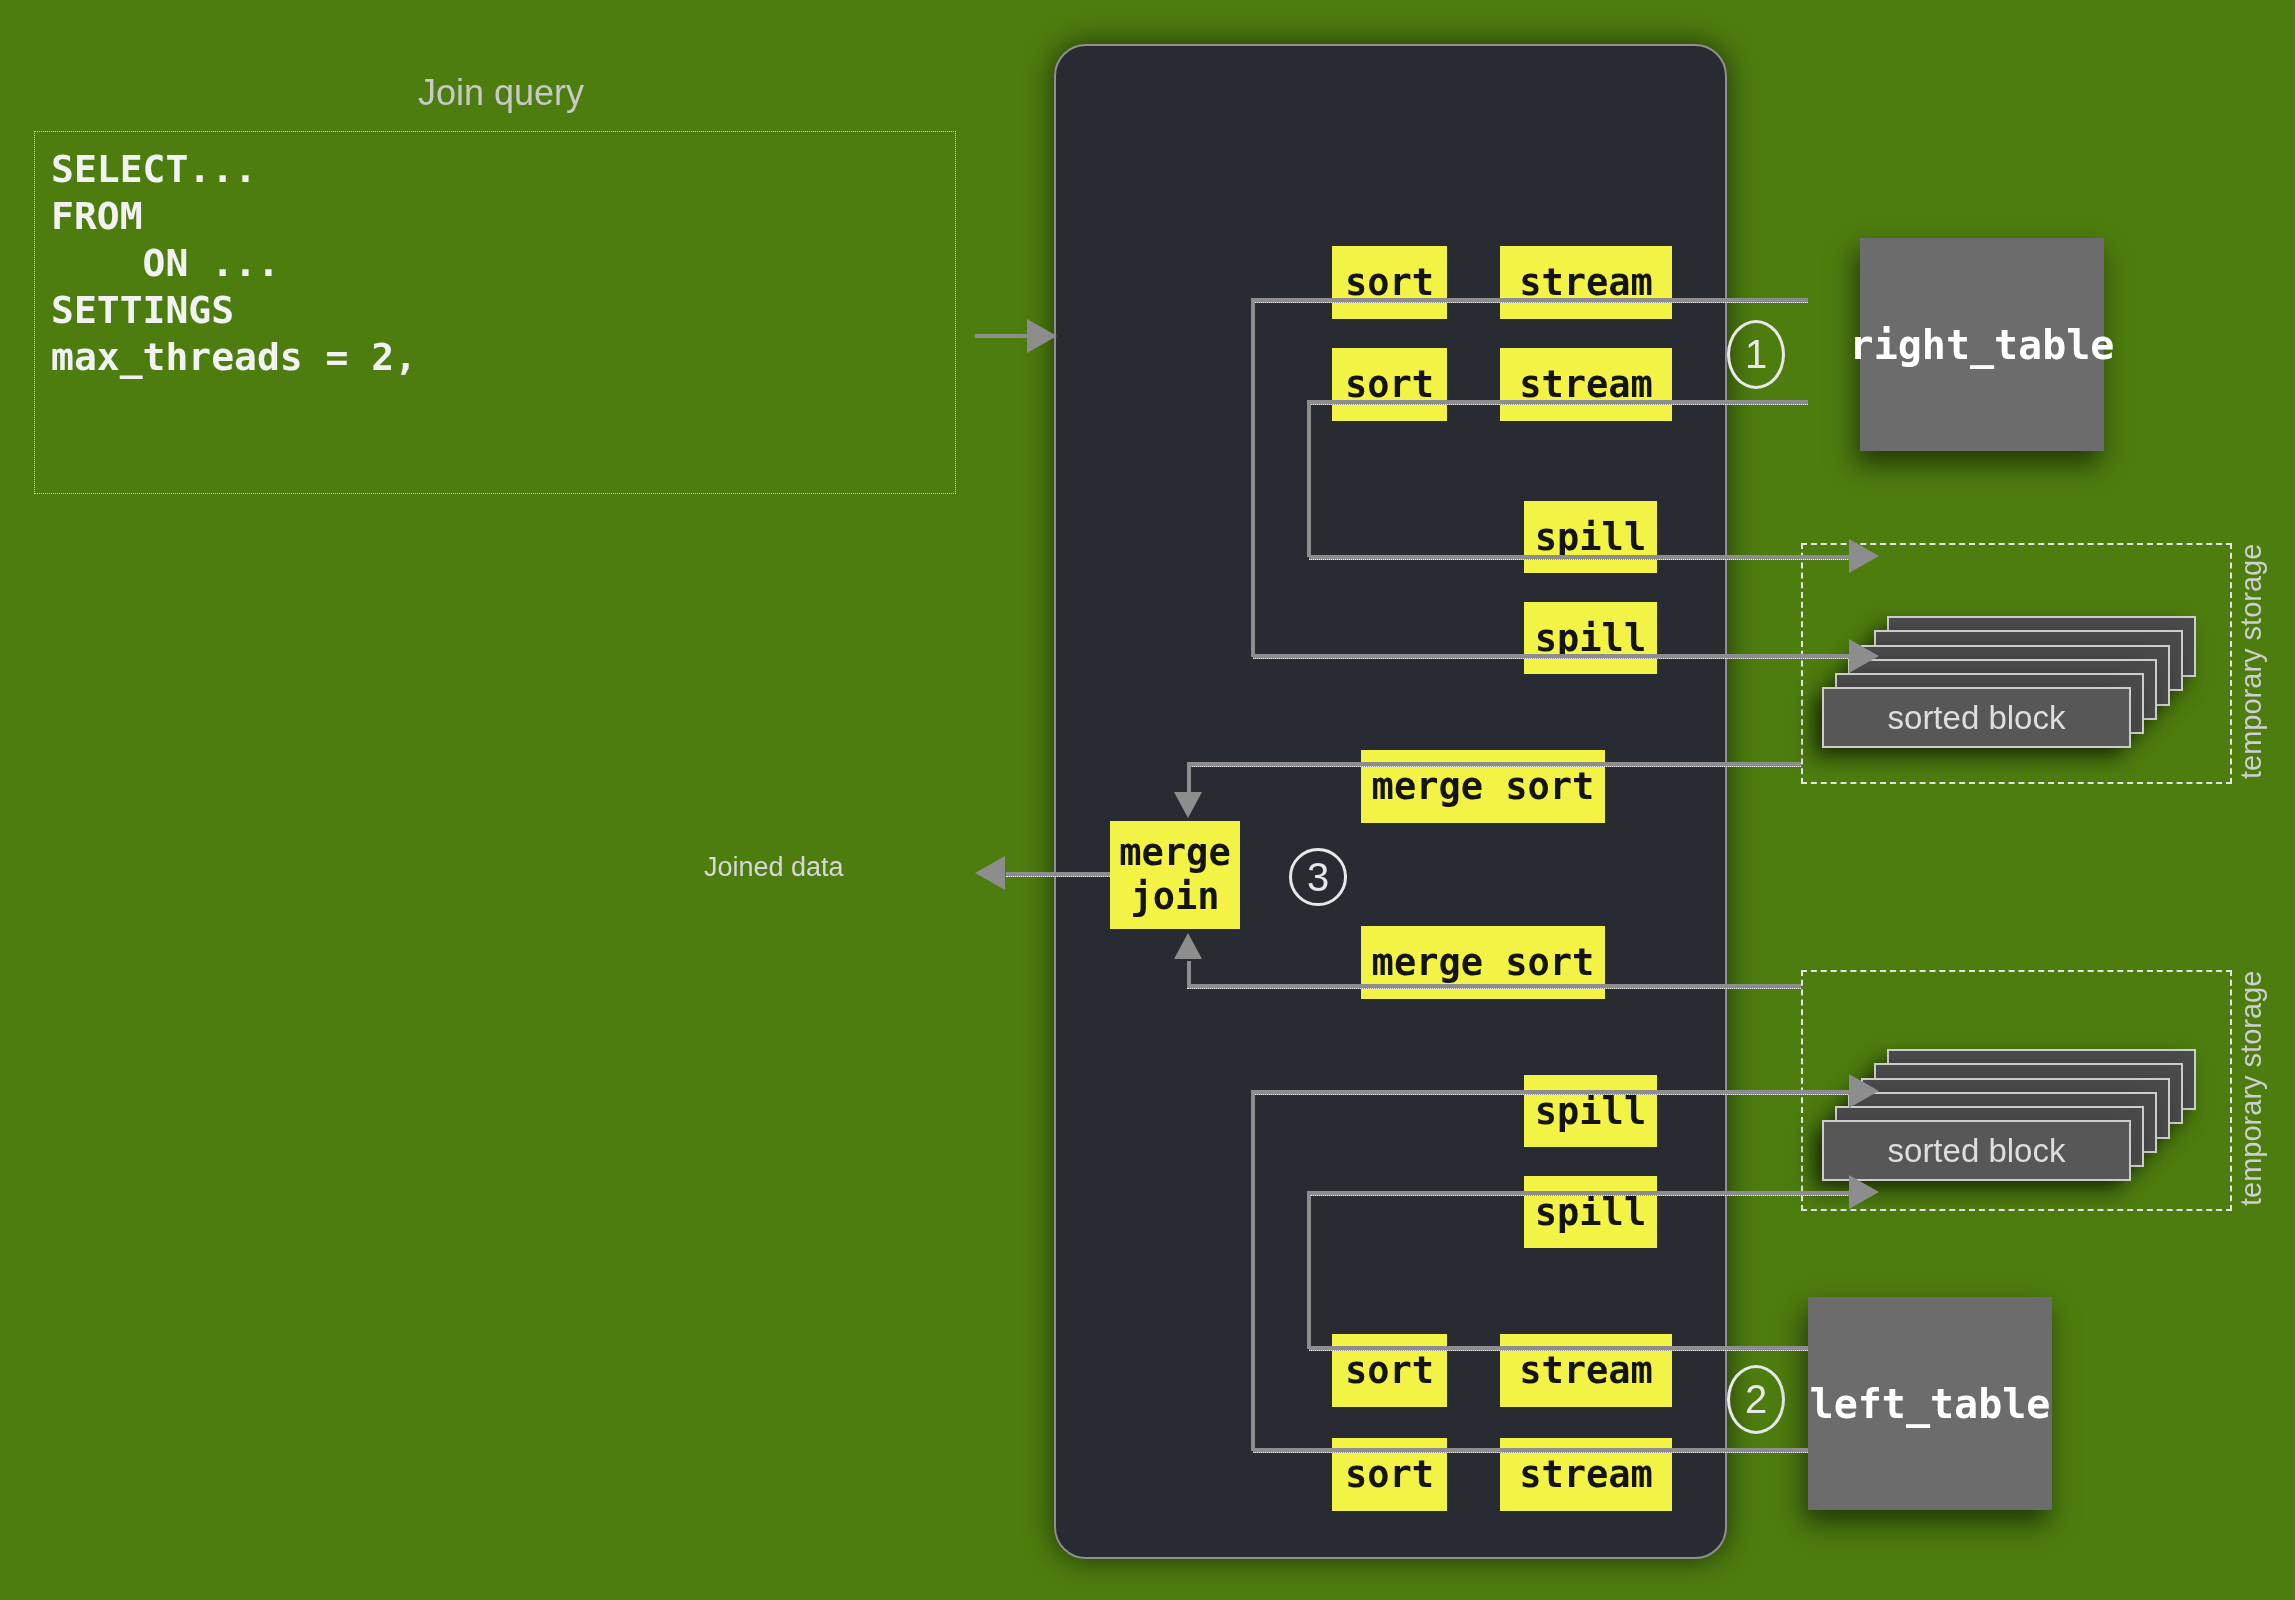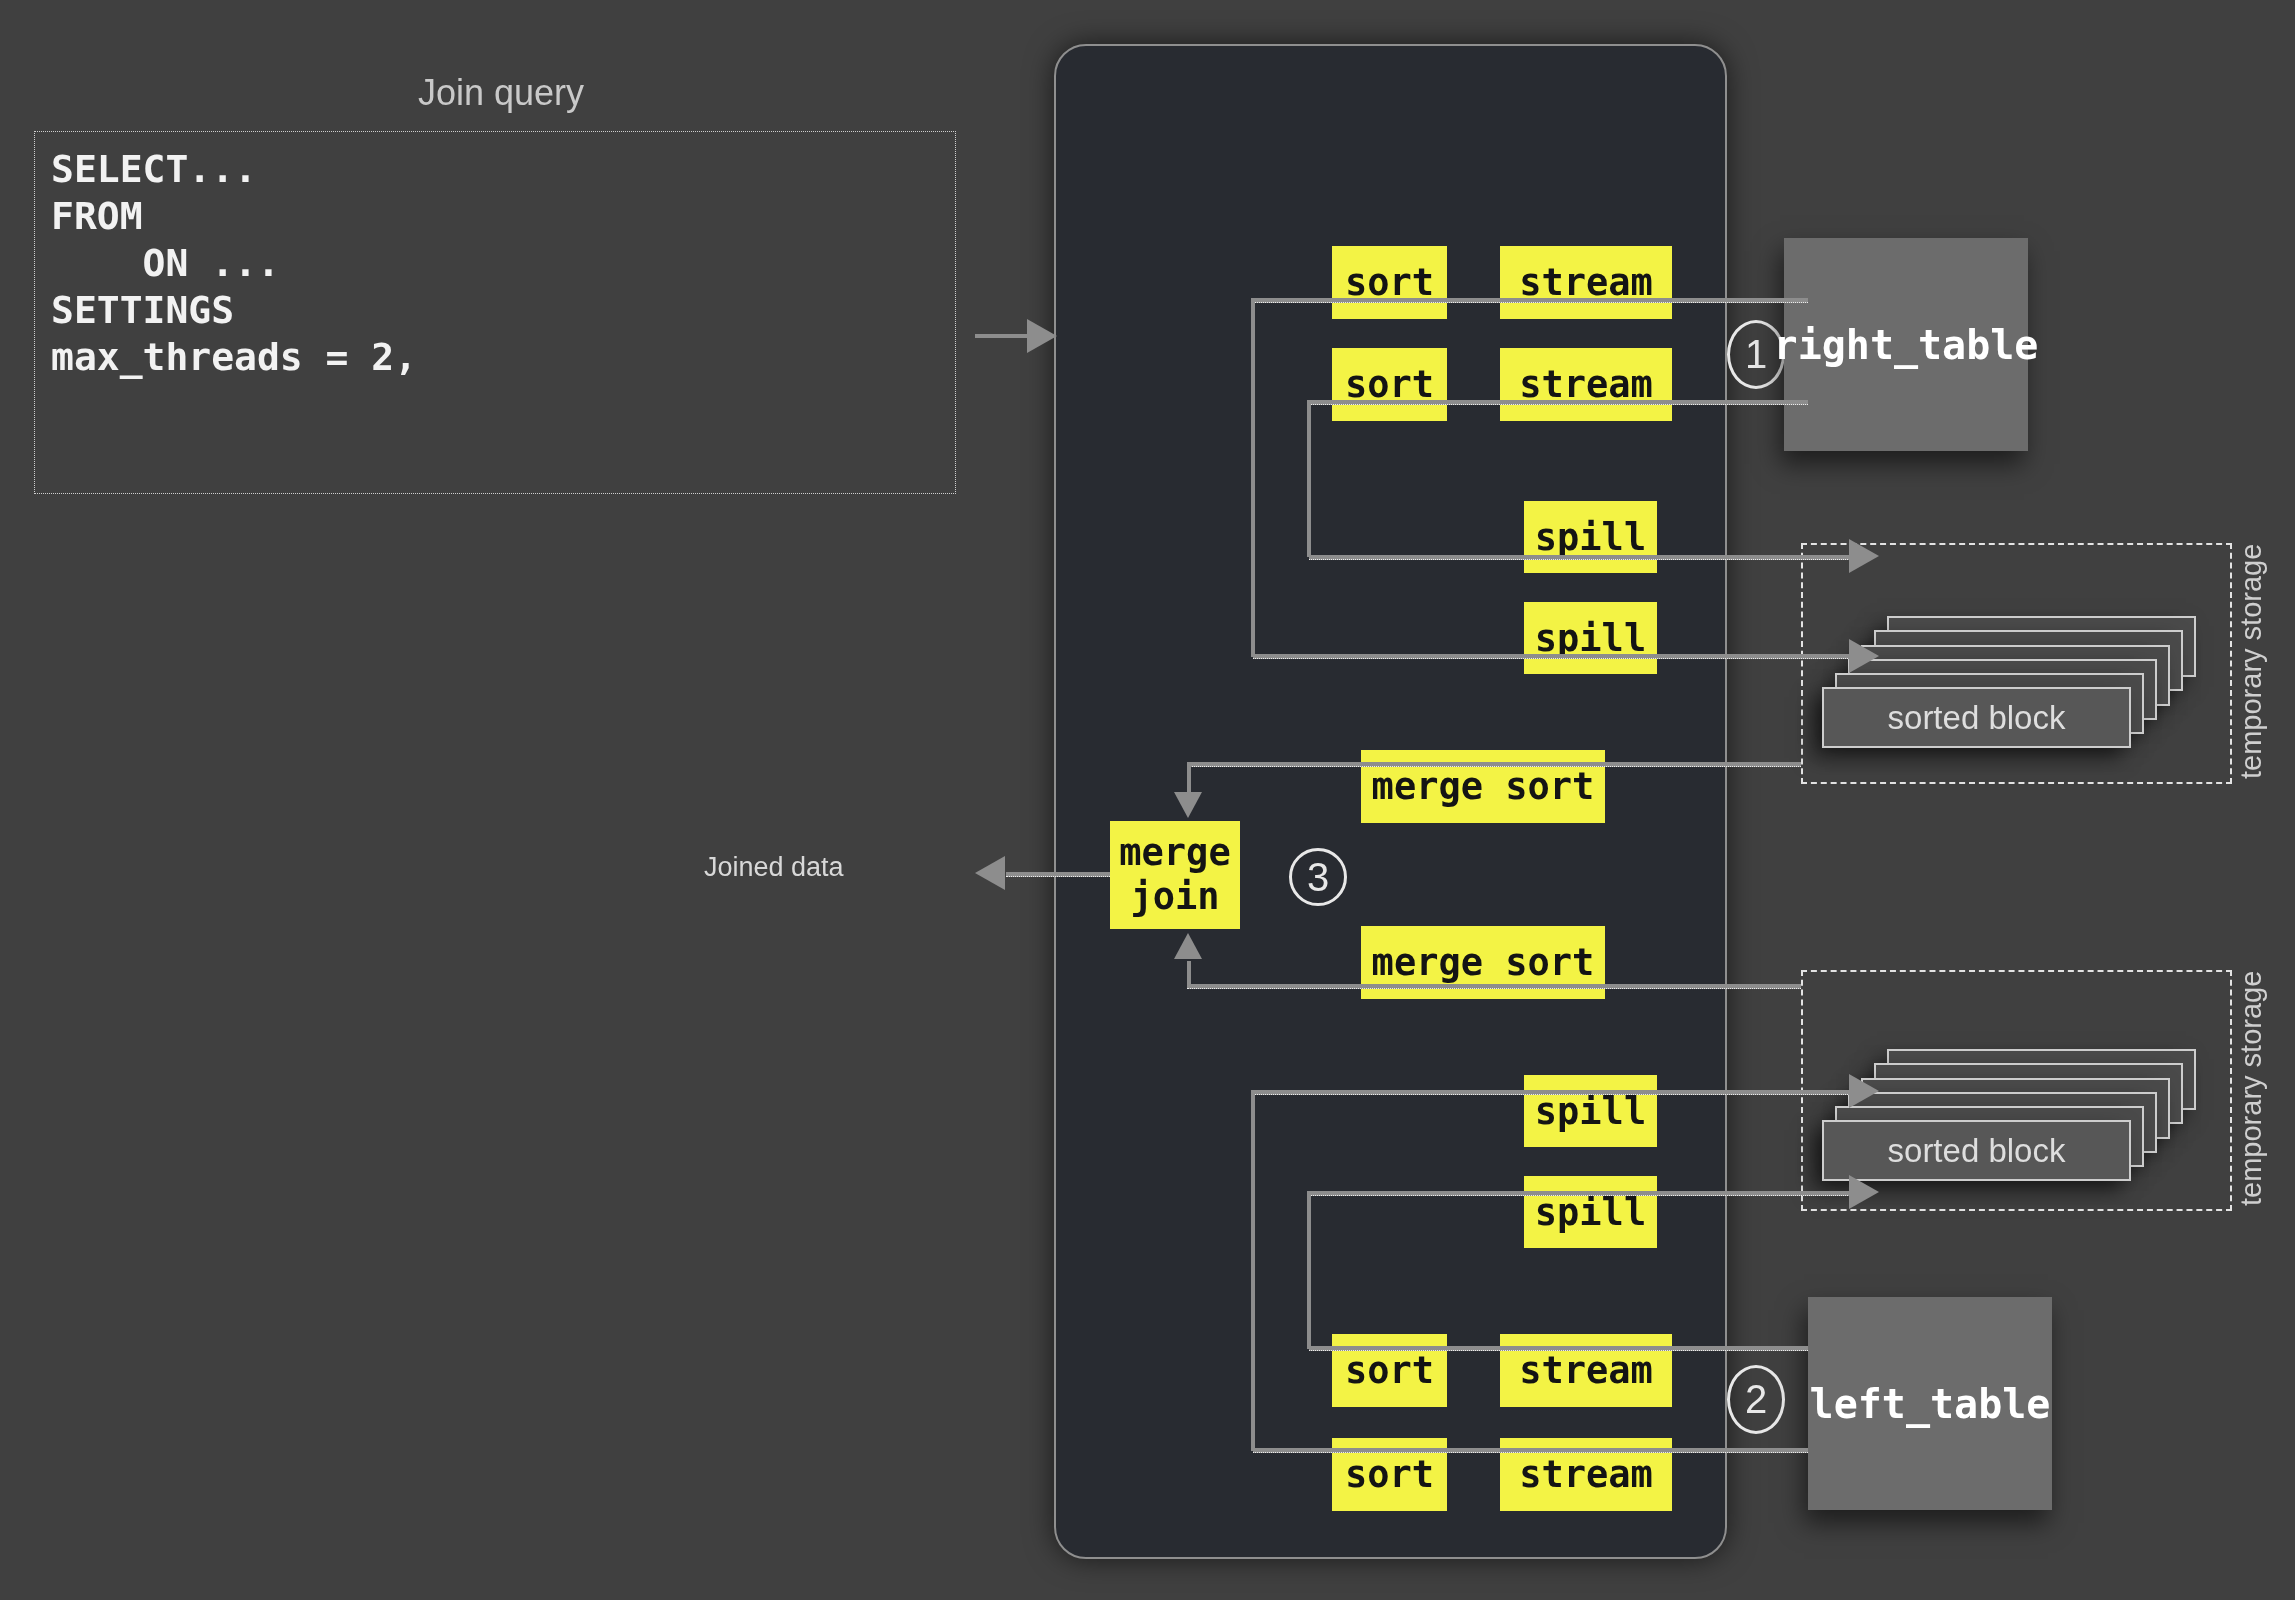--- a/index.html
+++ b/index.html
@@ -1,16 +1,16 @@
 <!DOCTYPE html>
 <html style="font-size:11.5px"><head>
 <meta charset="utf-8">
 <style>
   html,body{margin:0;padding:0;background:#121210;}
-  #stage{position:relative;width:2295px;height:1600px;background:#404040;overflow:hidden;
+  #stage{position:relative;width:2295px;height:1600px;background:#4d7c0f;overflow:hidden;
          font-family:"Liberation Sans",sans-serif;}
   .abs{position:absolute;}
   
   .caption{color:#c9c9c9;font-size:36px;}
   .code{font-family:"DejaVu Sans Mono",monospace;font-weight:700;font-size:38px;
         color:#f2f2f2;white-space:pre;line-height:47px;}
   .code .hl{color:#f0ef3f;}
   
   .codebox{left:34px;top:131px;width:904px;height:332px;border:1.4px dotted #cfcfcf;
            padding:14.4px 0 14.4px 16px;}
@@ -118,21 +118,21 @@
 
   <div class="abs hline" style="left:1253px;top:1090px;width:597px;"></div>
   <div class="abs arrR" style="left:1849px;top:1074px;"></div>
   <div class="abs hline" style="left:1309px;top:1191px;width:541px;"></div>
   <div class="abs arrR" style="left:1849px;top:1175px;"></div>
   <div class="abs vline" style="left:1251px;top:1090px;height:361px;"></div>
   <div class="abs vline" style="left:1307px;top:1191px;height:158px;"></div>
   <div class="abs hline" style="left:1309px;top:1346px;width:499px;"></div>
   <div class="abs hline" style="left:1253px;top:1448px;width:555px;"></div>
 
-  <div class="abs tbl" style="left:1784px;top:238px;">right_table</div>
+  <div class="abs tbl" style="left:1860px;top:238px;">right_table</div>
   <div class="abs step" style="left:1727px;top:320px;">1</div>
 
   <div class="abs tmp" style="left:1801px;top:543px;"></div>
   <div class="abs tslabel" style="left:2235px;top:543px;">temporary storage</div>
 
   <div class="abs blk" style="left:1887px;top:616px;z-index:11;"></div>
   <div class="abs blk" style="left:1874px;top:630px;z-index:12;"></div>
   <div class="abs blk" style="left:1861px;top:645px;z-index:13;"></div>
   <div class="abs blk" style="left:1848px;top:659px;z-index:14;"></div>
   <div class="abs blk" style="left:1835px;top:673px;z-index:15;"></div>

